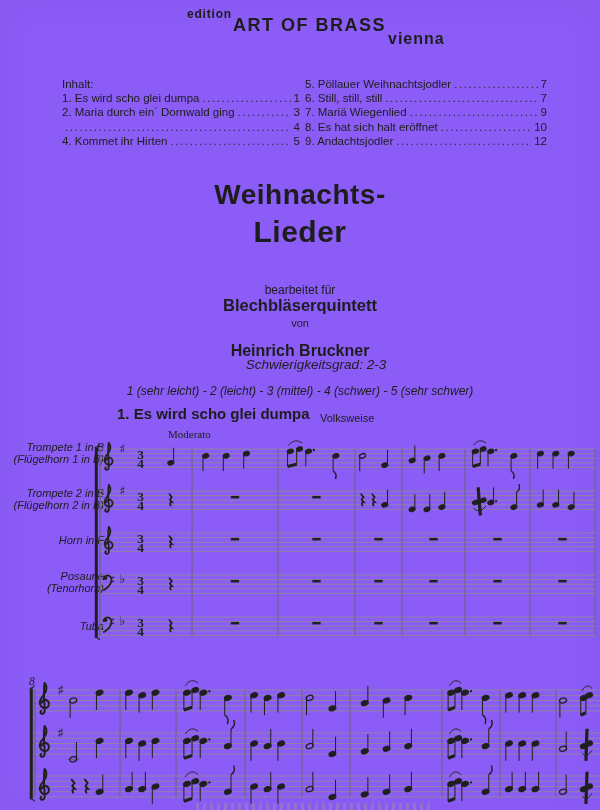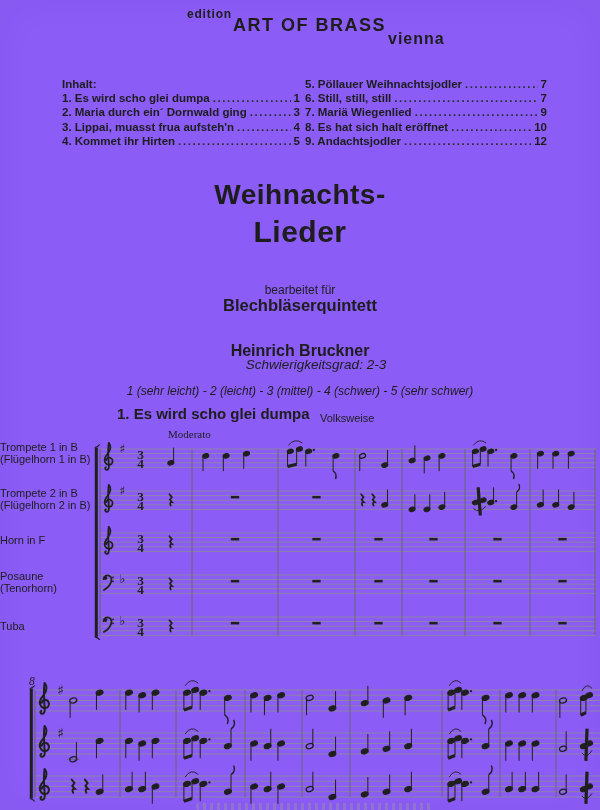--- a/index.html
+++ b/index.html
@@ -8,41 +8,41 @@
         box-shadow:inset 0 0 40px rgba(0,0,0,.03);}
   .abs{position:absolute;white-space:nowrap;}
   
   .hdr-edition{left:187px;top:7px;font-size:12px;font-weight:bold;letter-spacing:.8px;}
   .hdr-brand{left:233px;top:15px;font-size:18px;font-weight:bold;letter-spacing:1.5px;}
   .hdr-city{left:388px;top:30px;font-size:16px;font-weight:bold;letter-spacing:1px;}
   
   .toc-col{position:absolute;top:77px;font-size:11.5px;line-height:14.2px;}
   #toc-left{left:62px;width:238px;}
   #toc-right{left:305px;width:242px;}
-  .trow{display:flex;align-items:flex-end;font-weight:bold;}
+  .trow{display:flex;align-items:flex-end;}
   .trow .lbl{white-space:nowrap;}
   .trow .leader{flex:1;overflow:hidden;white-space:nowrap;margin:0 3px;letter-spacing:1.6px;color:#2a2a2a;}
   .trow .pg{white-space:nowrap;}
   
   .ctr{left:0;width:600px;text-align:center;}
   .t1{top:179px;font-size:28px;font-weight:bold;letter-spacing:.5px;}
   .t2{top:215px;font-size:30px;font-weight:bold;letter-spacing:.5px;text-align:center;}
   .cr1{top:283px;font-size:12px;}
   .cr2{top:296px;font-size:16.5px;font-weight:bold;}
   .cr3{top:317px;font-size:11px;}
   .cr4{top:342px;font-size:16px;font-weight:bold;}
   .cr5{top:357px;font-size:13.5px;font-style:italic;padding-left:16px;}
   .cr6{top:384px;font-size:12px;font-style:italic;}
   
   .piece-title{left:117px;top:405px;font-size:15px;font-weight:bold;}
   .genre{left:320px;top:412px;font-size:11px;}
   .tempo{left:168px;top:428px;font-size:11px;font-family:"Liberation Serif",serif;}
   .m8{left:29px;top:675px;font-size:11.5px;font-style:italic;font-family:"Liberation Serif",serif;}
   
-  .inst{position:absolute;left:0;width:104px;font-size:11px;line-height:12.4px;}
+  .inst{position:absolute;left:0;width:104px;text-align:right;font-size:11px;line-height:12.4px;font-style:italic;}
   
   #score{position:absolute;left:0;top:0;width:600px;height:810px;}
   
   .smudge{position:absolute;left:196px;top:803px;width:238px;height:7px;opacity:.4;border-radius:2px;
           background:repeating-linear-gradient(90deg,#9a9a9a 0 3px,transparent 3px 7px);}
 </style>
 </head>
 <body>
 
 <div class="page">
@@ -59,21 +59,20 @@
         <span class="lbl">1. Es wird scho glei dumpa</span>
         <span class="leader">................................................................................</span>
         <span class="pg">1</span>
       </div>
       <div class="trow">
         <span class="lbl">2. Maria durch ein´ Dornwald ging</span>
         <span class="leader">................................................................................</span>
         <span class="pg">3</span>
       </div>
       <div class="trow">
-        <span class="lbl">3. Lippai, muasst frua aufsteh'n</span>
         <span class="leader">................................................................................</span>
         <span class="pg">4</span>
       </div>
       <div class="trow">
         <span class="lbl">4. Kommet ihr Hirten</span>
         <span class="leader">................................................................................</span>
         <span class="pg">5</span>
       </div>
     </div>
   <div class="toc-col" id="toc-right">
@@ -102,20 +101,21 @@
         <span class="leader">................................................................................</span>
         <span class="pg">12</span>
       </div>
     </div>
 
   <div class="abs ctr t1">Weihnachts-</div>
   <div class="abs ctr t2">Lieder</div>
 
   <div class="abs ctr cr1">bearbeitet für</div>
   <div class="abs ctr cr2">Blechbläserquintett</div>
+  <div class="abs ctr cr3">von</div>
   <div class="abs ctr cr4">Heinrich Bruckner</div>
   <div class="abs ctr cr5">Schwierigkeitsgrad: 2-3</div>
   <div class="abs ctr cr6">1 (sehr leicht) - 2 (leicht) - 3 (mittel) - 4 (schwer) - 5 (sehr schwer)</div>
 
   <div class="abs piece-title">1. Es wird scho glei dumpa</div>
   <div class="abs genre">Volksweise</div>
   <div class="abs tempo">Moderato</div>
   <div class="abs m8">8</div>
 
   <div id="inst-labels">

